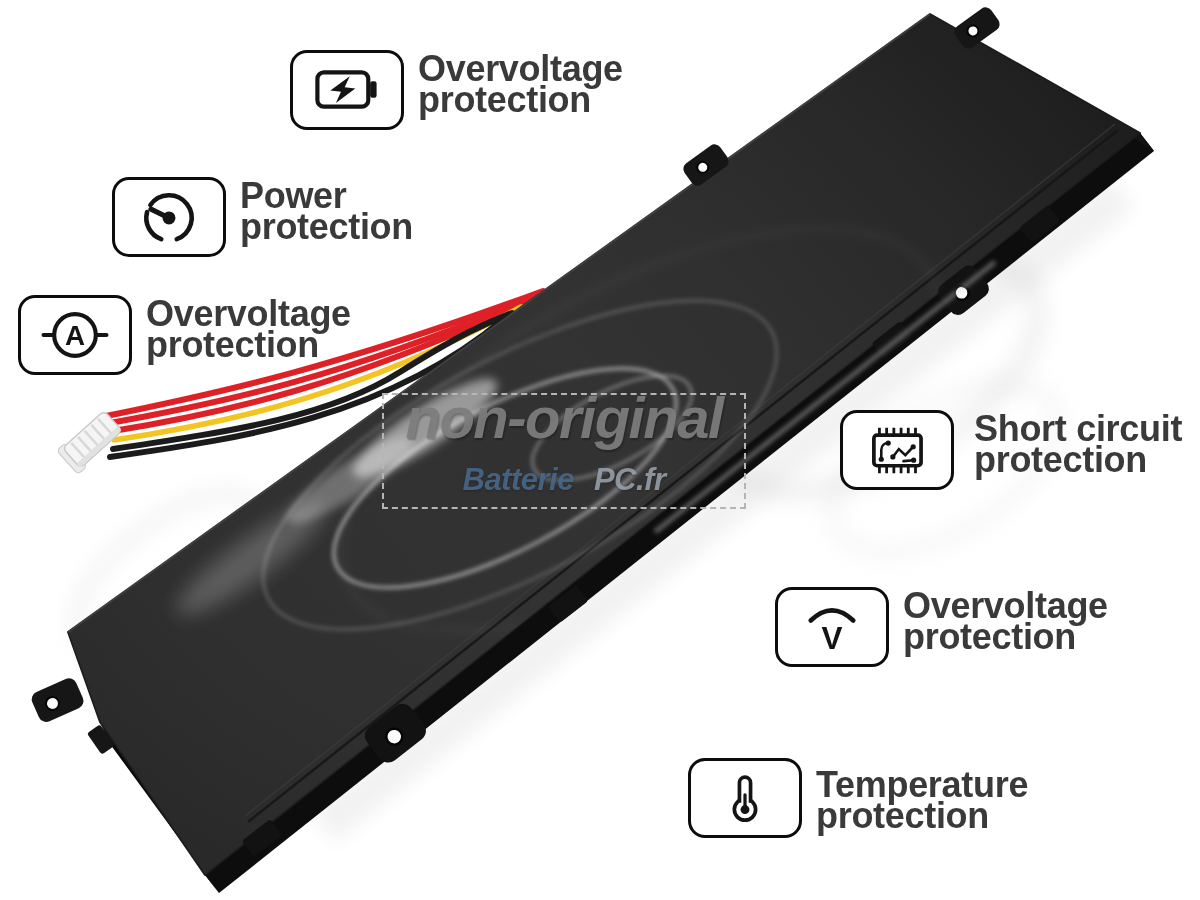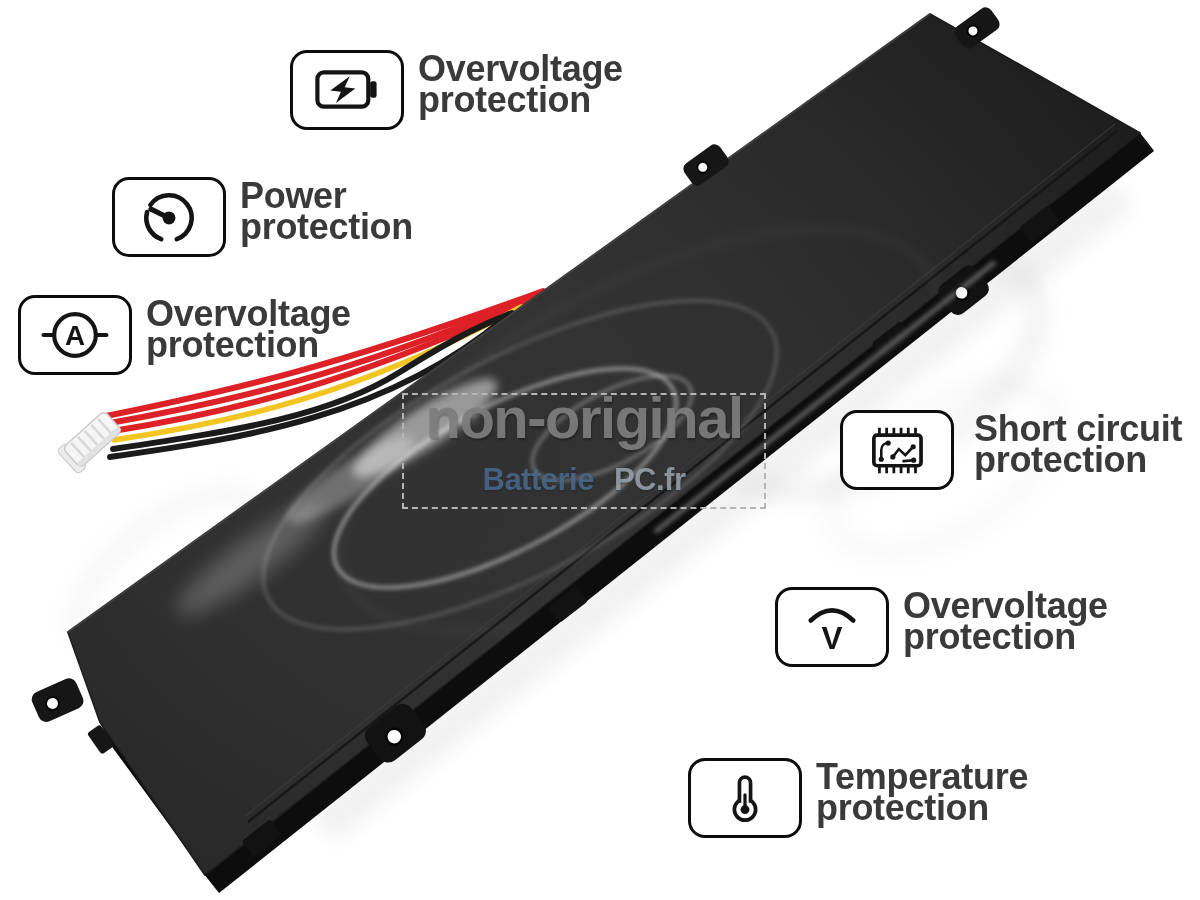--- a/index.html
+++ b/index.html
@@ -14,29 +14,29 @@
   .photo{position:absolute;left:0;top:0;z-index:1;}
 
   
   .callout{position:absolute;display:flex;gap:14px;z-index:4;align-items:flex-start;}
   .icon-box{box-sizing:border-box;width:114px;height:80px;background:#fff;flex:none;
             border:3px solid var(--box-border);border-radius:17px;}
   .icon-box svg{display:block;width:100%;height:100%;}
   .label{font-weight:700;font-size:36px;line-height:31px;letter-spacing:-0.3px;
          color:var(--label-text);padding-top:3px;white-space:nowrap;}
   .f0{left:290px;top:50px;}  .f1{left:112px;top:177px;} .f2{left:18px;top:295px;}
-  .f3{left:840px;top:410px;gap:20px;} .f4{left:775px;top:587px;} .f5{left:688px;top:758px;}
+  .f3{left:840px;top:410px;gap:20px;} .f4{left:775px;top:587px;} .f5{left:688px;top:758px;align-items:center;}
 
   .st{stroke:var(--icon-stroke);}
   .fl{fill:var(--icon-stroke);}
   .sym{fill:var(--icon-stroke);font-weight:700;font-family:"Liberation Sans",sans-serif;}
 
   
-  .watermark{position:absolute;left:402px;top:393px;width:360px;height:112px;
-             border:2px dashed #b5b5b5;z-index:3;}
+  .watermark{position:absolute;left:382px;top:393px;width:360px;height:112px;
+             border:2px dashed #b5b5b5;z-index:3;font-style:italic;}
   .wm-title{position:absolute;left:50%;top:-9px;transform:translateX(-50%);
             font-size:58px;font-weight:700;letter-spacing:-1.5px;line-height:1.1;
             color:var(--watermark-gray);opacity:.93;white-space:nowrap;
             text-shadow:1px 2px 2px rgba(0,0,0,.3);}
   .wm-brand{position:absolute;left:50%;top:67px;transform:translateX(-50%);
             font-size:31px;font-weight:700;letter-spacing:-0.5px;white-space:nowrap;
             opacity:.88;text-shadow:0 1px 2px rgba(25,25,25,.55);}
   .wm-blue{color:var(--brand-blue);} .wm-silver{color:var(--brand-silver);margin-left:20px;}
 
   

